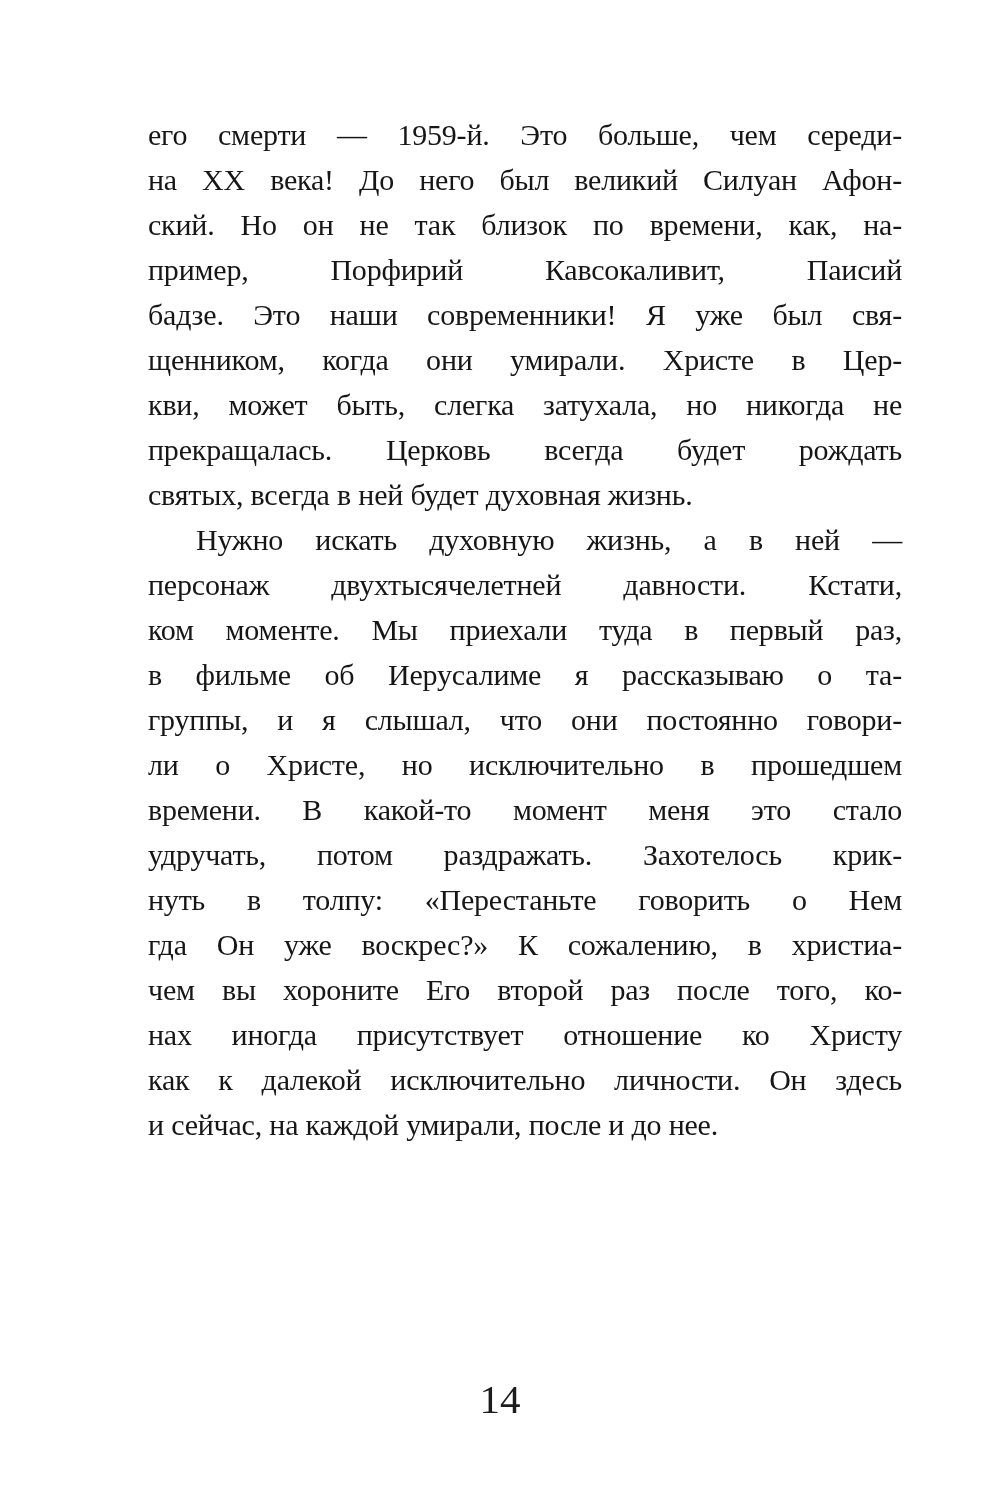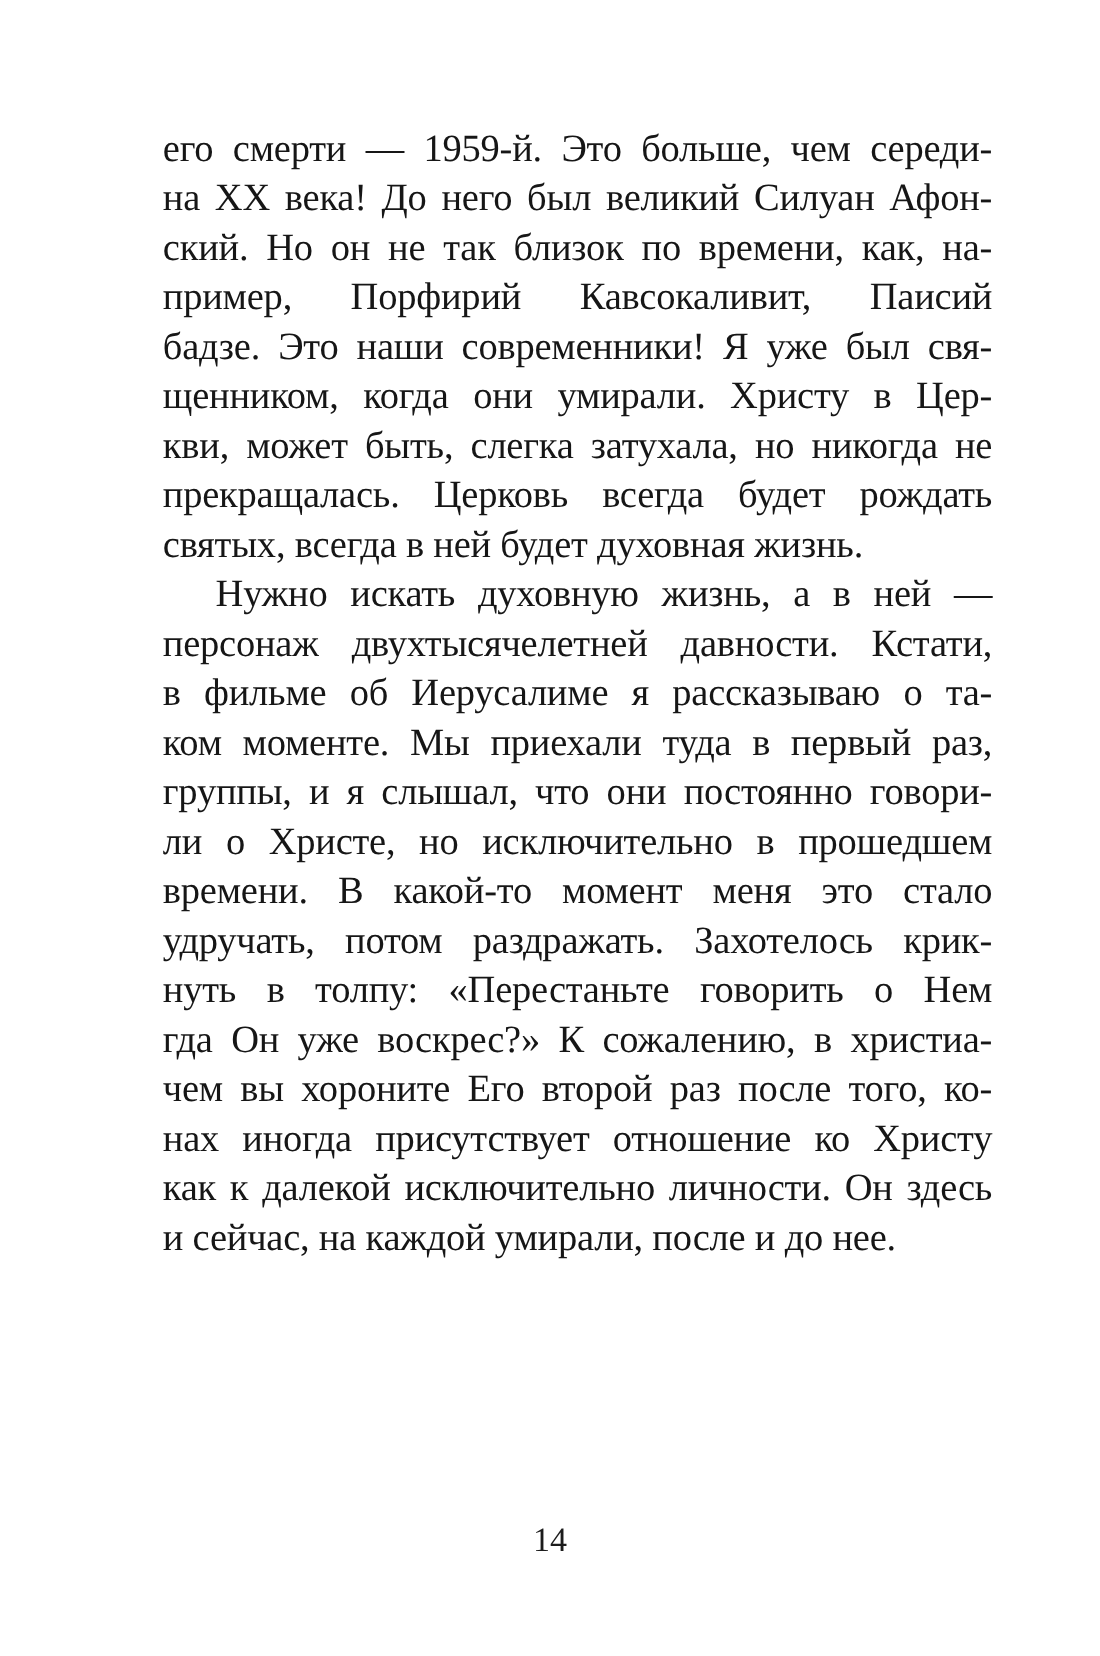--- a/index.html
+++ b/index.html
@@ -20,66 +20,66 @@
   .text-block {
     position: absolute;
     left: 148px;
     top: 112px;
     width: 754px;
   }
   .paragraph {
     margin: 0;
   }
   .line {
-    font-size: 35px;
+    font-size: 30px;
     line-height: 45px;
     white-space: normal;
     text-align: justify;
     text-align-last: justify;
     letter-spacing: -0.2px;
   }
   .line.last {
     text-align: left;
     text-align-last: left;
   }
   .line.indent {
     text-indent: 48px;
   }
   .page-number {
     position: absolute;
     left: 0;
     top: 1377px;
     width: 100%;
     text-align: center;
-    font-size: 31px;
+    font-size: 41px;
     line-height: 45px;
     color: #1c1c1c;
   }
 </style>
 </head>
 <body>
 
 <div class="page">
   <div class="text-block" id="text-block">
       <div class="paragraph">
         <div class="line">его смерти — 1959-й. Это больше, чем середи-</div>
         <div class="line">на XX века! До него был великий Силуан Афон-</div>
         <div class="line">ский. Но он не так близок по времени, как, на-</div>
         <div class="line">пример, Порфирий Кавсокаливит, Паисий</div>
         <div class="line">бадзе. Это наши современники! Я уже был свя-</div>
-        <div class="line">щенником, когда они умирали. Христу в Цер-</div>
+        <div class="line">щенником, когда они умирали. Христе в Цер-</div>
         <div class="line">кви, может быть, слегка затухала, но никогда не</div>
         <div class="line">прекращалась. Церковь всегда будет рождать</div>
         <div class="line last">святых, всегда в ней будет духовная жизнь.</div>
       </div>
       <div class="paragraph">
         <div class="line indent">Нужно искать духовную жизнь, а в ней —</div>
         <div class="line">персонаж двухтысячелетней давности. Кстати,</div>
+        <div class="line">ком моменте. Мы приехали туда в первый раз,</div>
         <div class="line">в фильме об Иерусалиме я рассказываю о та-</div>
-        <div class="line">ком моменте. Мы приехали туда в первый раз,</div>
         <div class="line">группы, и я слышал, что они постоянно говори-</div>
         <div class="line">ли о Христе, но исключительно в прошедшем</div>
         <div class="line">времени. В какой-то момент меня это стало</div>
         <div class="line">удручать, потом раздражать. Захотелось крик-</div>
         <div class="line">нуть в толпу: «Перестаньте говорить о Нем</div>
         <div class="line">гда Он уже воскрес?» К сожалению, в христиа-</div>
         <div class="line">чем вы хороните Его второй раз после того, ко-</div>
         <div class="line">нах иногда присутствует отношение ко Христу</div>
         <div class="line">как к далекой исключительно личности. Он здесь</div>
         <div class="line last">и сейчас, на каждой умирали, после и до нее.</div>

